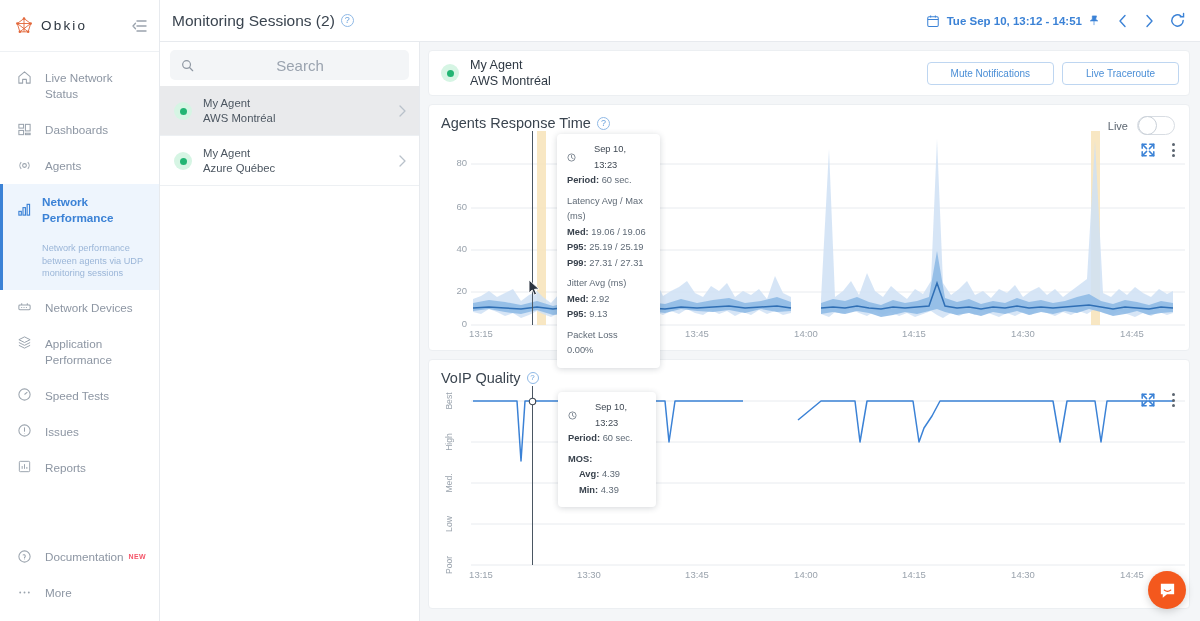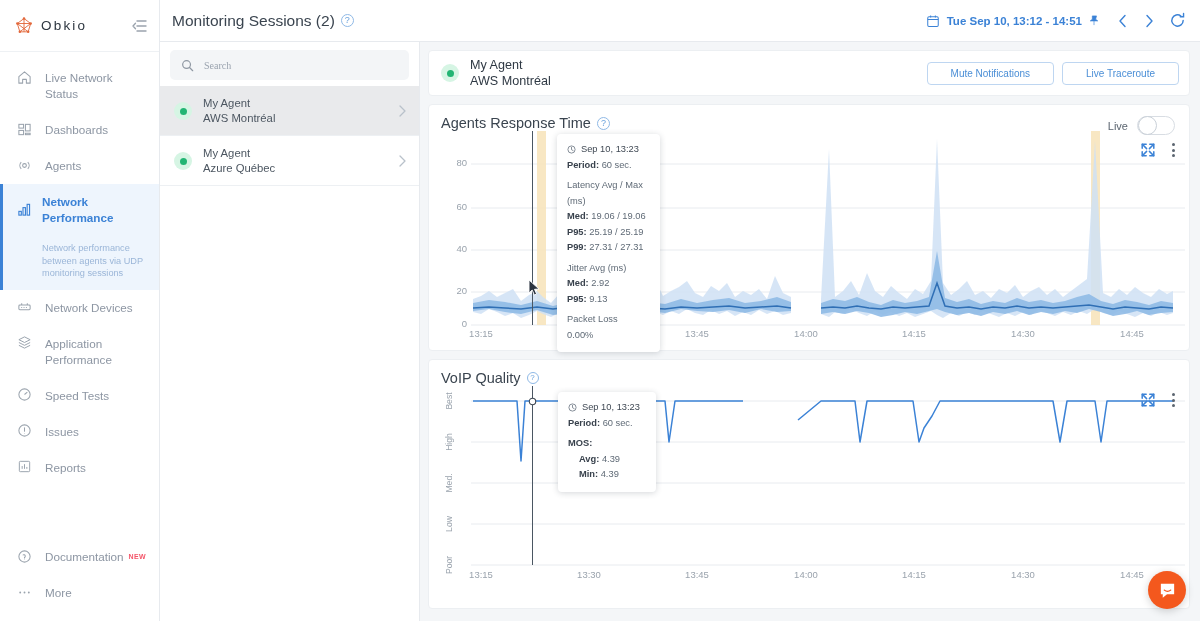--- a/index.html
+++ b/index.html
@@ -86,22 +86,23 @@
     width: 260px; flex: 0 0 260px; background: #fff;
     border-right: 1px solid #e7eaee; height: 100%;
   }
   .search-wrap { padding: 8px 10px 6px 10px; }
   .search-box {
     background: #f3f5f7; border-radius: 5px; height: 30px;
     display: flex; align-items: center; gap: 8px; padding: 0 11px;
   }
   .search-box input {
     border: none; background: transparent; outline: none;
-    font-size: 10px; color: #6b7582; width: 100%;
-    font-family: Liberation Serif, serif;
+    font-size: 15px; color: #6b7582; width: 100%;
+    font-family: Liberation Sans, sans-serif;
+    text-align: center;
   }
   .search-box input::placeholder { color: #9aa3af; }
   .session-item {
     display: flex; align-items: center; gap: 11px;
     padding: 9px 12px 9px 14px; cursor: pointer;
     border-bottom: 1px solid #edf0f3;
     border-top: 1px solid transparent;
   }
   .session-item.selected { background: #e9eaec; }
   .status-dot {
@@ -185,21 +186,21 @@
     white-space: nowrap;
   }
 
   
   .tooltip {
     position: absolute; background: #fff; border-radius: 4px;
     box-shadow: 0 1px 6px rgba(40,50,65,.20);
     padding: 8px 10px 9px 10px; z-index: 20;
     font-size: 9.3px; line-height: 15.5px; color: #5f6a76;
   }
-  .tt-time { display: flex; align-items: center; gap: 5px; color: #3f4853; font-size: 9.3px; }
+  .tt-time { display: flex; align-items: center; gap: 18px; color: #3f4853; font-size: 9.3px; }
   .tt-b { color: #39424d; font-weight: 700; }
   .tt-sec { margin-top: 5px; }
   .tt-indent { padding-left: 11px; }
 
   .crosshair {
     position: absolute; width: 1px; background: #4a5662; z-index: 10;
   }
   .cursor-arrow { position: absolute; z-index: 22; }
 
   

